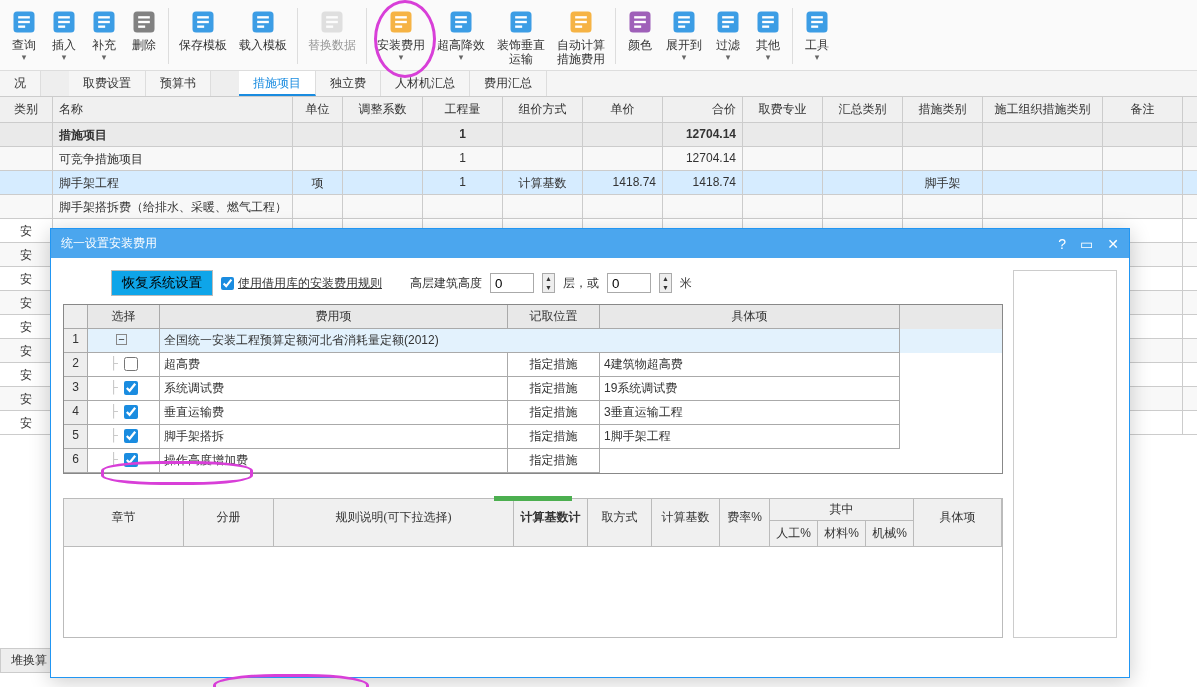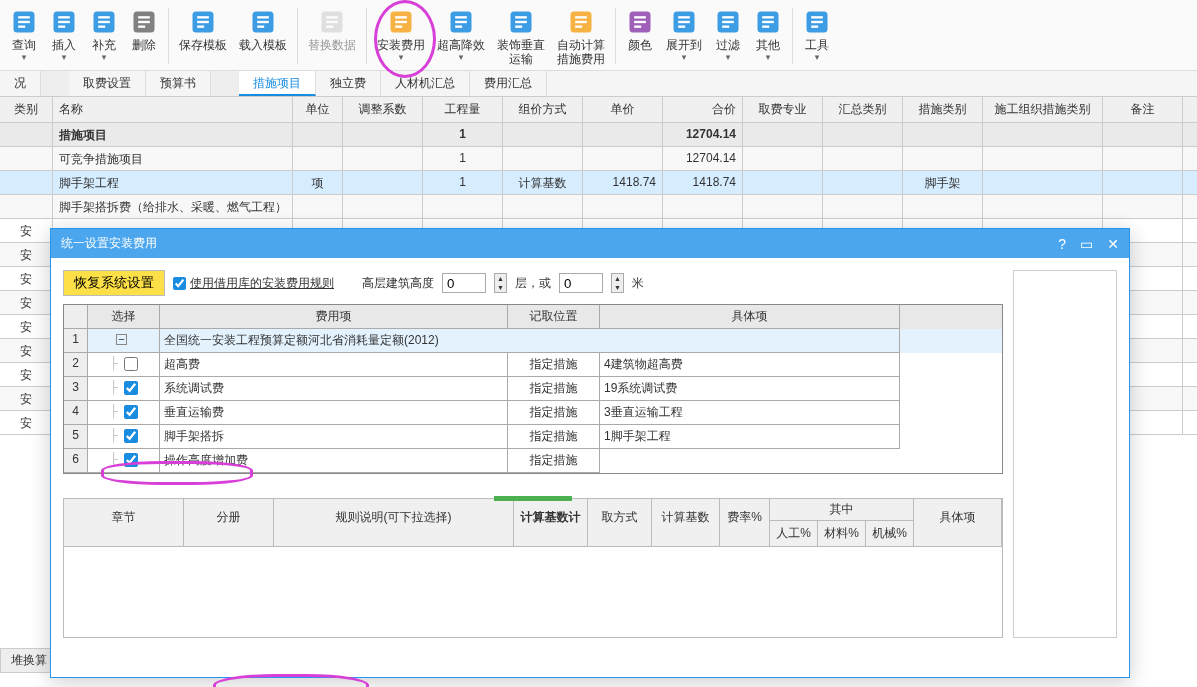--- a/index.html
+++ b/index.html
@@ -47,21 +47,21 @@
 
 
 .dialog { position: absolute; left: 50px; top: 228px; width: 1080px; height: 450px; background: #fff; border: 1px solid #2196f3; box-shadow: 0 4px 20px rgba(0,0,0,.2); z-index: 10; }
 .dialog-title { background: #4ba6ee; color: #fff; padding: 6px 10px; display: flex; justify-content: space-between; align-items: center; }
 .dialog-title .dbtns { display: flex; gap: 14px; }
 .dialog-title .dbtns span { cursor: pointer; font-size: 14px; }
 .dialog-body { padding: 12px; display: flex; gap: 10px; }
 .dialog-left { flex: 1; }
 .dialog-right { width: 220px; border: 1px solid #ccc; background: #fff; }
 .dlg-toolbar { display: flex; align-items: center; gap: 8px; margin-bottom: 8px; }
-.btn { border: 1px solid #bbb; background: #fde047; padding: 3px 10px; cursor: pointer; }
+.btn { border: 1px solid #bbb; background: #0ea5e9; padding: 3px 10px; cursor: pointer; margin-left: 48px; }
 .chk-label { display: flex; align-items: center; gap: 4px; text-decoration: underline; }
 .num-input { width: 44px; height: 20px; border: 1px solid #aaa; padding: 1px 4px; }
 .spinner { display: inline-flex; flex-direction: column; border: 1px solid #aaa; height: 20px; }
 .spinner span { font-size: 7px; line-height: 9px; padding: 0 2px; cursor: pointer; background: #eee; }
 
 
 .fee-table { border: 1px solid #888; }
 .fee-head, .fee-row { display: flex; }
 .fee-head { background: #e8e8e8; }
 .fcell { border-right: 1px solid #aaa; border-bottom: 1px solid #aaa; padding: 3px 4px; text-align: center; }
@@ -74,21 +74,21 @@
 .tree-toggle { display: inline-block; width: 11px; height: 11px; border: 1px solid #888; text-align: center; line-height: 9px; font-size: 11px; margin-right: 4px; cursor: pointer; }
 .chkbox { width: 14px; height: 14px; vertical-align: middle; }
 
 
 .rule-wrap { margin-top: 24px; border: 1px solid #bbb; background: #f0f0f0; position: relative; }
 .rule-splitter { position: absolute; top: -3px; left: 50%; transform: translateX(-50%); width: 78px; height: 5px; background: #4caf50; cursor: row-resize; }
 .rule-head { display: flex; }
 .rcell { border-right: 1px solid #bbb; border-bottom: 1px solid #bbb; padding: 10px 4px; text-align: center; background: #f0f0f0; }
 .rc-vol { width: 90px; }
 .rc-chap { width: 120px; }
-.rc-desc { width: 240px; }
+.rc-desc { width: 240px; font-family: Liberation Serif, serif; }
 .rc-base { width: 74px; font-weight: bold; }
 .rc-method { width: 64px; }
 .rc-calc { width: 68px; }
 .rc-rate { width: 50px; }
 .rc-sub { width: 48px; padding: 4px 2px; }
 .rc-spec { width: 88px; }
 
 
 .bottom-tab { position: absolute; left: 0; bottom: 14px; display: flex; }
 .btm-btn { border: 1px solid #ccc; background: #eee; padding: 3px 10px; cursor: pointer; }

